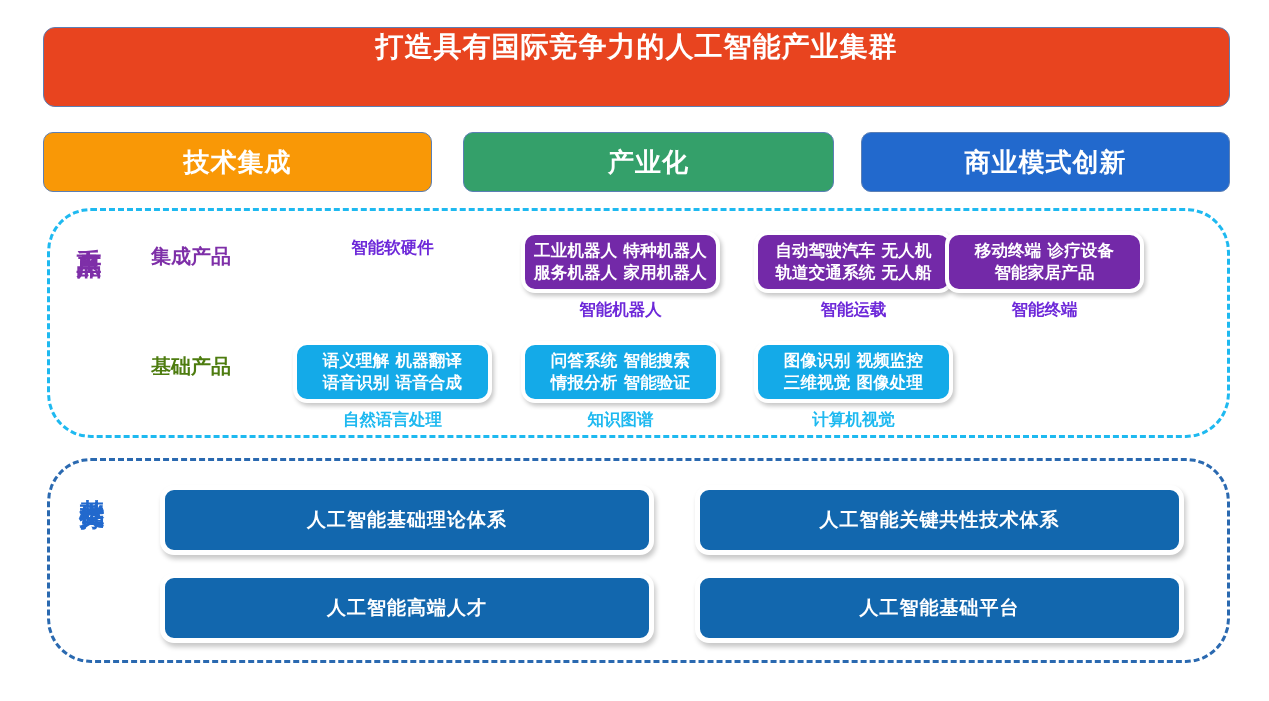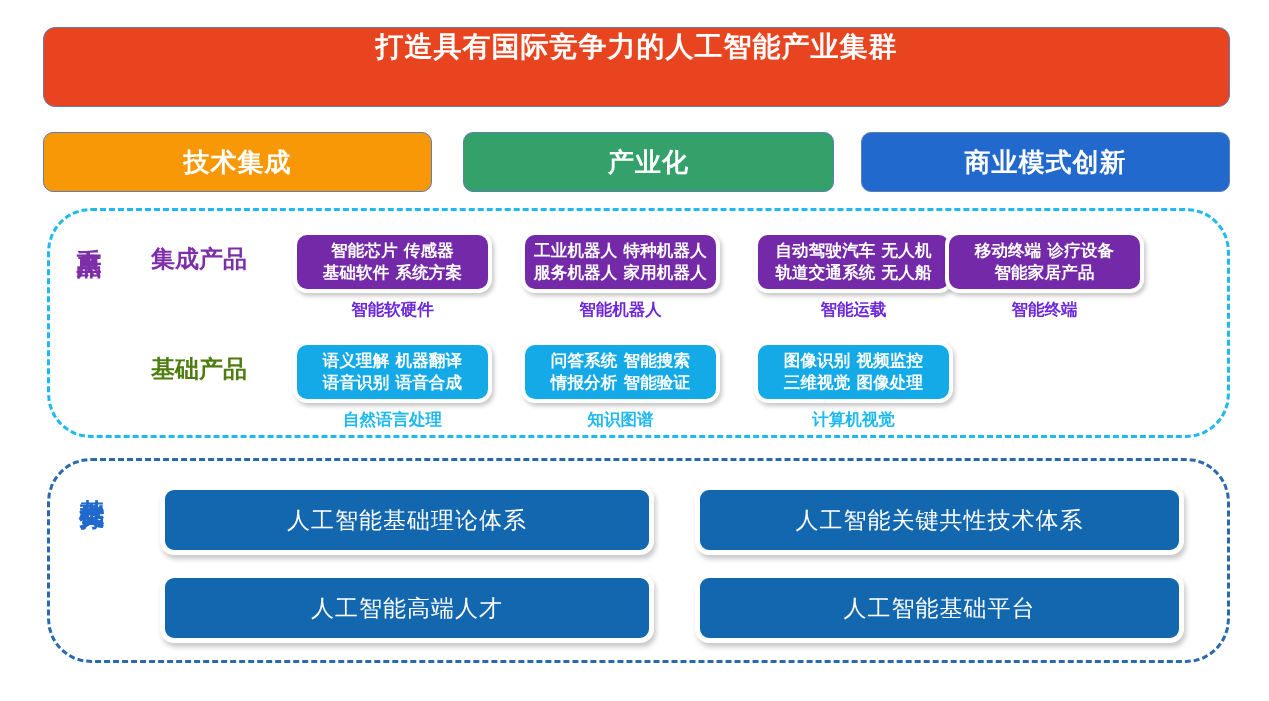--- a/index.html
+++ b/index.html
@@ -107,21 +107,21 @@
   }
   .vlabel-support {
     left: 76px;
     top: 478px;
     color: #2269cd;
   }
 
   
   .rowlabel {
     position: absolute;
-    font-size: 24px;
+    font-size: 20px;
     font-weight: bold;
     white-space: nowrap;
   }
   .rowlabel-0 { left: 151px; top: 243px; color: #7e2fa8; }
   .rowlabel-1 { left: 151px; top: 353px; color: #4d7c0f; }
 
   
   .cell {
     position: absolute;
   }
@@ -166,22 +166,22 @@
     box-sizing: border-box;
     background: #1267ae;
     box-shadow: 2px 4px 5px rgba(0,0,0,0.22);
     display: flex;
     align-items: center;
     justify-content: center;
     height: 70px;
   }
   .supbox .txt {
     color: #ffffff;
-    font-size: 23px;
-    font-weight: normal;
+    font-size: 19px;
+    font-weight: bold;
     letter-spacing: 1px;
     white-space: nowrap;
   }
 </style>
 </head>
 <body>
 
 <div class="canvas">
 
   <div class="title-banner">
@@ -197,24 +197,20 @@
   <div class="pillar pillar-2">
     <span class="txt">商业模式创新</span>
   </div>
 
   <div class="panel-focus"></div>
   <div class="vlabel vlabel-focus">重点产品</div>
   <div class="rowlabel rowlabel-0">集成产品</div>
   <div class="rowlabel rowlabel-1">基础产品</div>
 
   <div class="cell" style="left:293px; top:231px; width:199px;">
-    <div class="chip chip-purple">
-      <span class="line">智能芯片 传感器</span>
-      <span class="line">基础软件 系统方案</span>
-    </div>
     <div class="caption caption-purple">智能软硬件</div>
   </div>
 
   <div class="cell" style="left:521px; top:231px; width:199px;">
     <div class="chip chip-purple">
       <span class="line">工业机器人 特种机器人</span>
       <span class="line">服务机器人 家用机器人</span>
     </div>
     <div class="caption caption-purple">智能机器人</div>
   </div>

